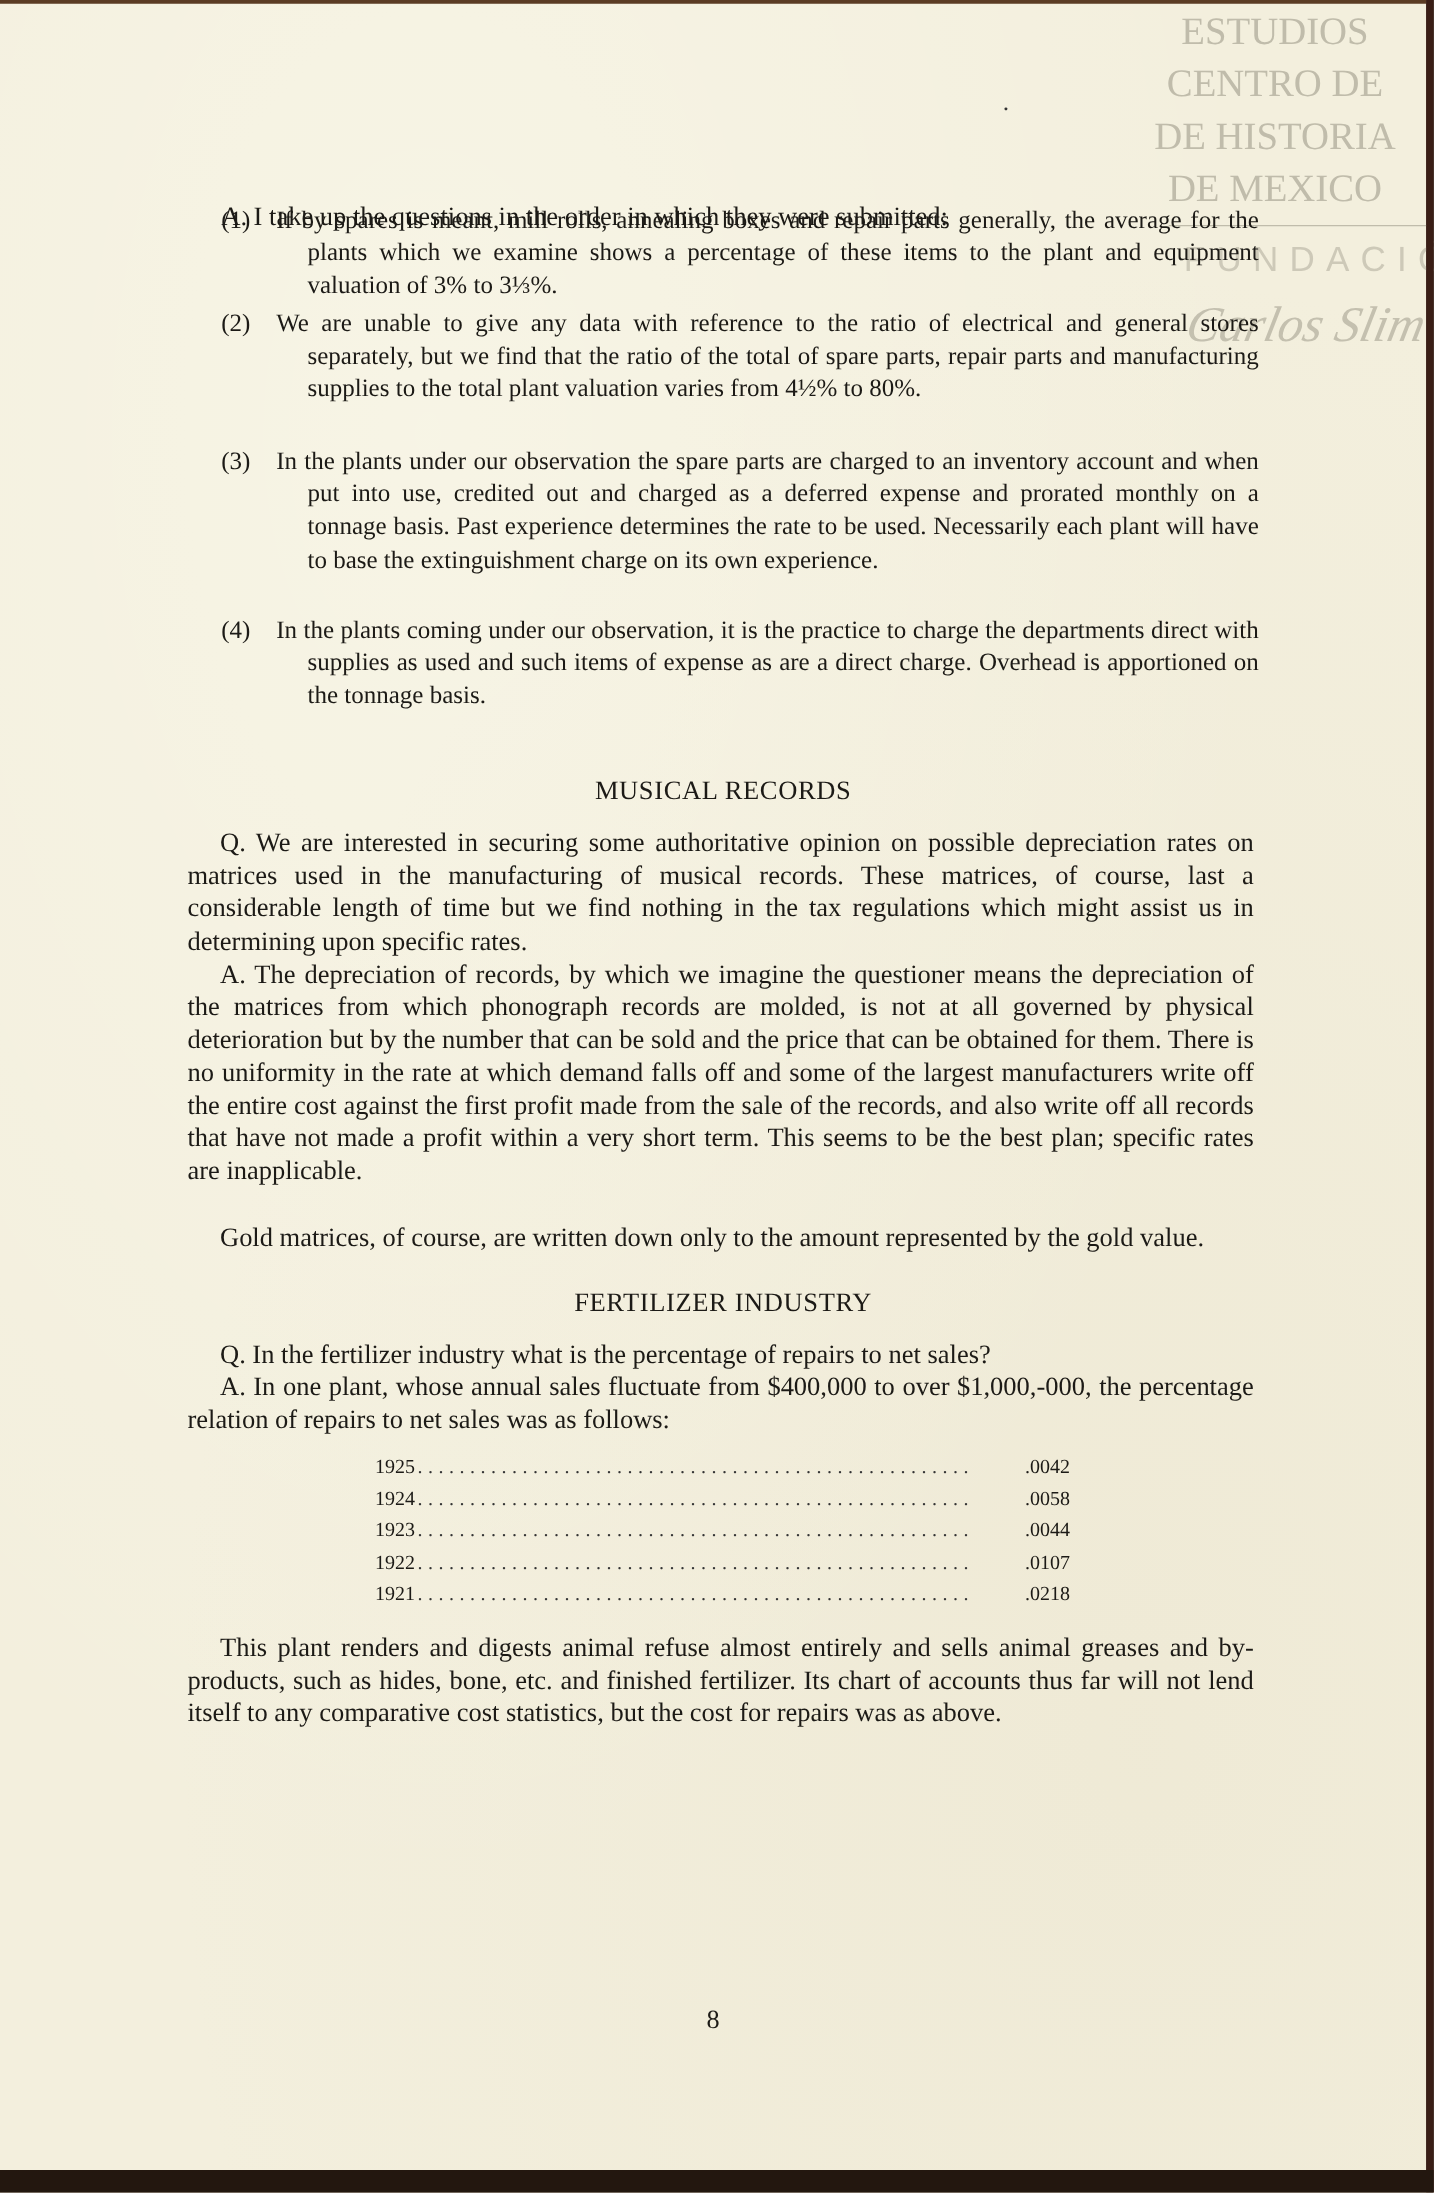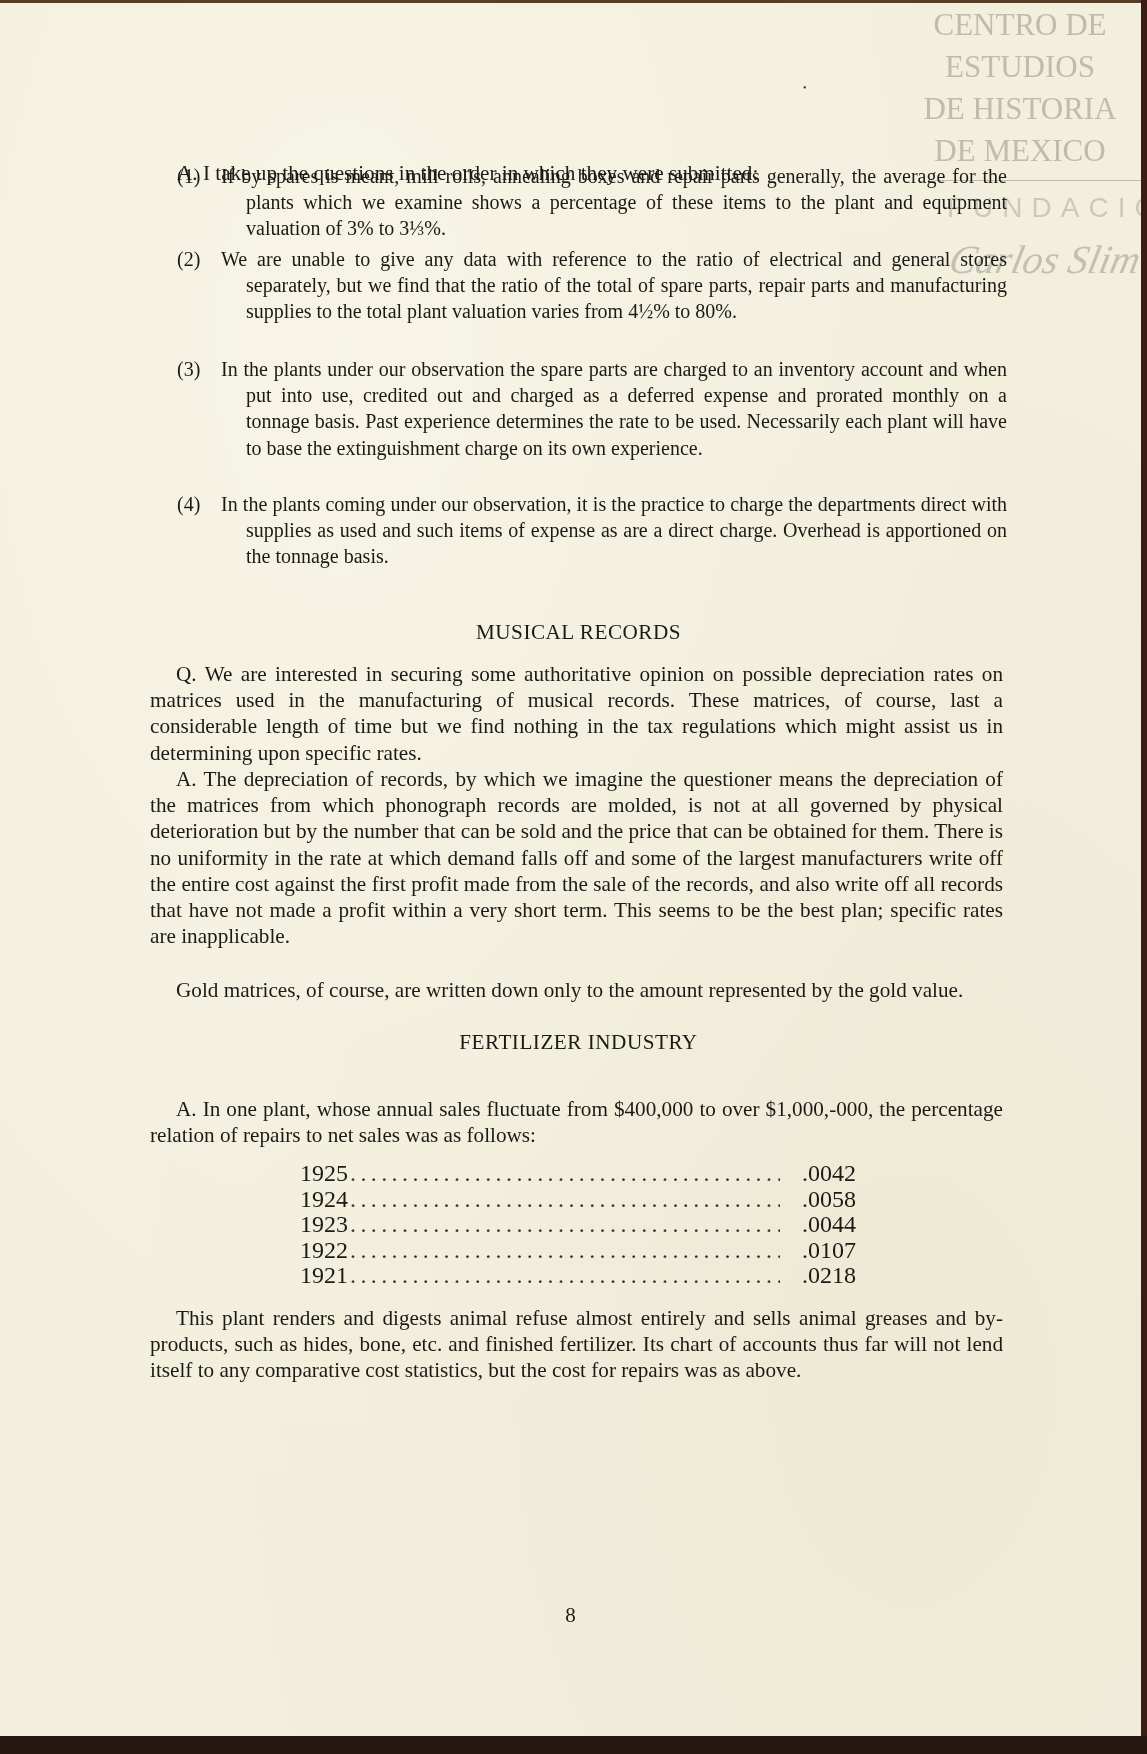--- a/index.html
+++ b/index.html
@@ -75,43 +75,43 @@
       font-size: 21.2px; letter-spacing: 0.5px; color: #1c1a16;
     }
     .para {
       position: absolute; left: 150px; width: 853px;
       font-size: 21.2px; line-height: 26.2px; color: #1c1a16;
       text-align: justify;
     }
     .para .ind { display: inline-block; width: 26px; }
     .table {
       position: absolute; left: 300px; top: 1161px; width: 556px;
-      font-size: 24px; line-height: 25.5px; color: #1c1a16;
+      font-size: 16px; line-height: 25.5px; color: #1c1a16;
     }
     .trow { display: flex; white-space: nowrap; overflow: hidden; }
     .trow .year { flex: 0 0 auto; }
     .trow .leader {
       flex: 1 1 auto; overflow: hidden; letter-spacing: 4.4px; color: #333;
       padding-left: 2px;
     }
     .trow .val { flex: 0 0 76px; text-align: right; }
     .page-number {
       position: absolute; left: 0; width: 1141px; top: 1603px;
       text-align: center; font-size: 21px; color: #1c1a16;
     }
   </style>
 </head>
 <body>
 
 <div class="page">
   <div class="page-top-edge"></div>
 
   <div class="watermark">
+    <div class="wm-line">ESTUDIOS</div>
     <div class="wm-line">CENTRO DE</div>
-    <div class="wm-line">ESTUDIOS</div>
     <div class="wm-line">DE HISTORIA</div>
     <div class="wm-line">DE MEXICO</div>
     <div class="wm-rule"></div>
     <div class="wm-fund">FUNDACIÓN</div>
     <div class="wm-sig">Carlos Slim</div>
   </div>
 
   <div class="specks">•</div>
 
   <div class="text lead-a">A.   I take up the questions in the order in which they were submitted:</div>
@@ -136,20 +136,23 @@
   </div>
   <div class="para" style="top:766px;">
     <span class="ind"></span><span>A.   The depreciation of records, by which we imagine the questioner means the depreciation of the matrices from which phonograph records are molded, is not at all governed by physical deterioration but by the number that can be sold and the price that can be obtained for them.  There is no uniformity in the rate at which demand falls off and some of the largest manufacturers write off the entire cost against the first profit made from the sale of the records, and also write off all records that have not made a profit within a very short term.  This seems to be the best plan; specific rates are inapplicable.</span>
   </div>
   <div class="para" style="top:977px;">
     <span class="ind"></span><span>Gold matrices, of course, are written down only to the amount represented by the gold value.</span>
   </div>
 
   <div class="heading" style="top:1030px;">FERTILIZER INDUSTRY</div>
 
+  <div class="para" style="top:1070px;">
+    <span class="ind"></span><span>Q.  In the fertilizer industry what is the percentage of repairs to net sales?</span>
+  </div>
   <div class="para" style="top:1096px;">
     <span class="ind"></span><span>A.   In one plant, whose annual sales fluctuate from $400,000 to over $1,000,-000, the percentage relation of repairs to net sales was as follows:</span>
   </div>
 
   <div class="table">
     <div class="trow">
       <span class="year">1925</span>
       <span class="leader">..........................................................</span>
       <span class="val">.0042</span>
     </div>

